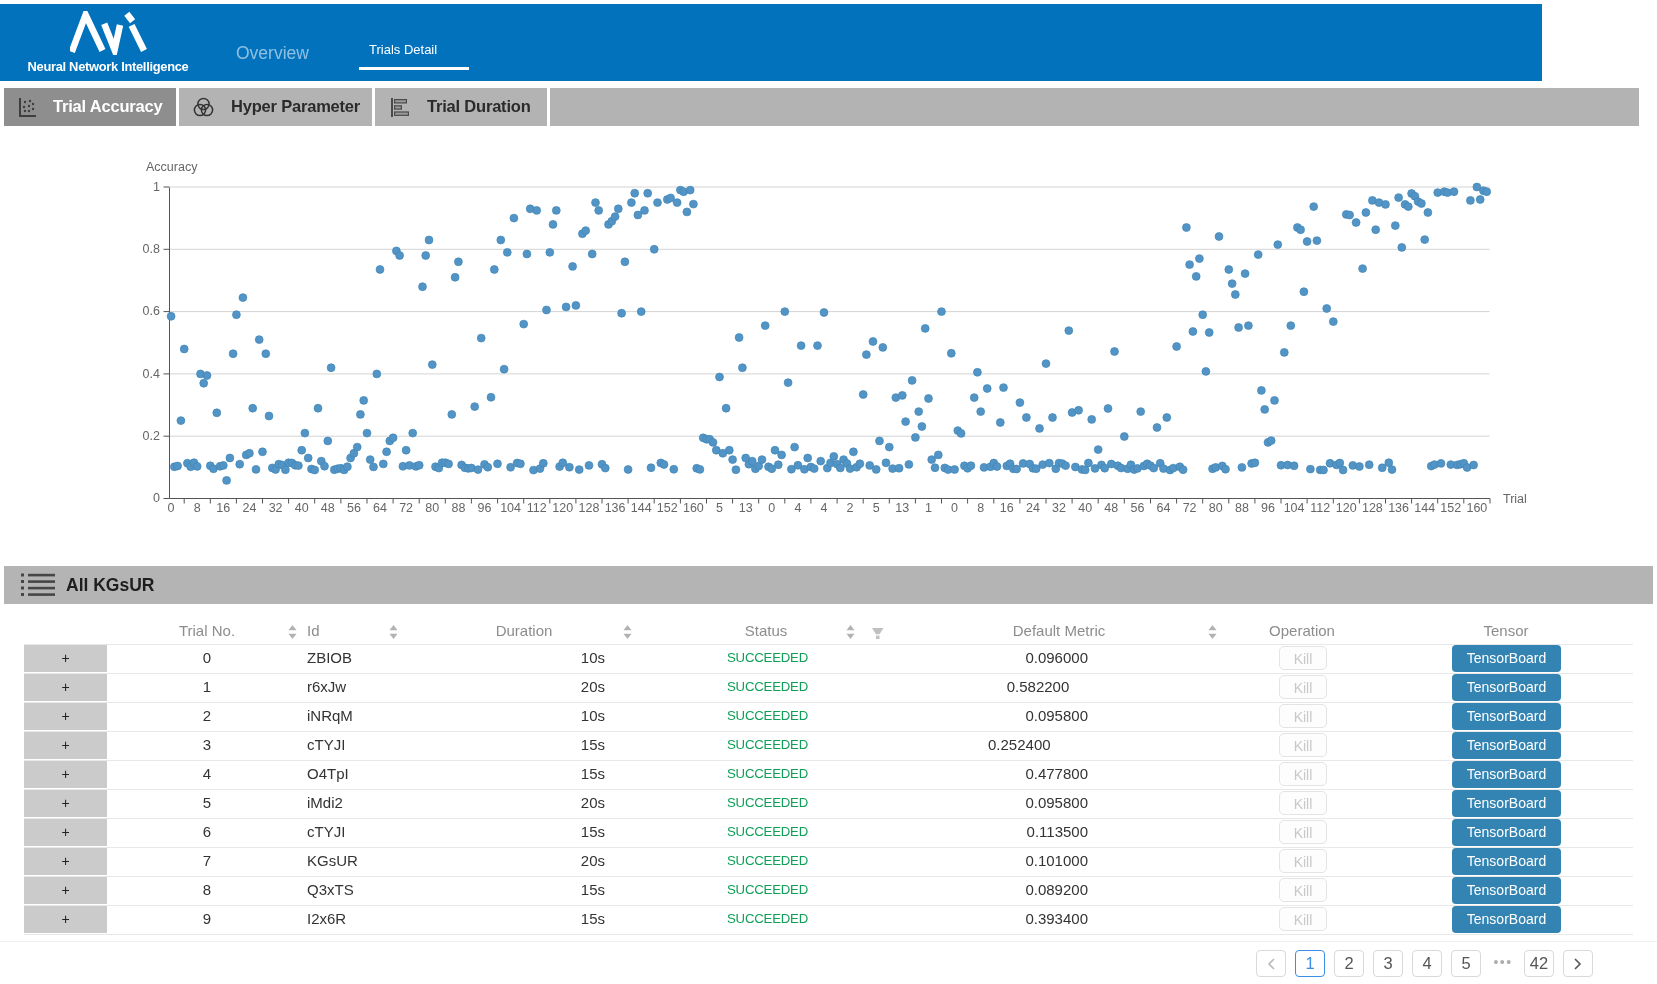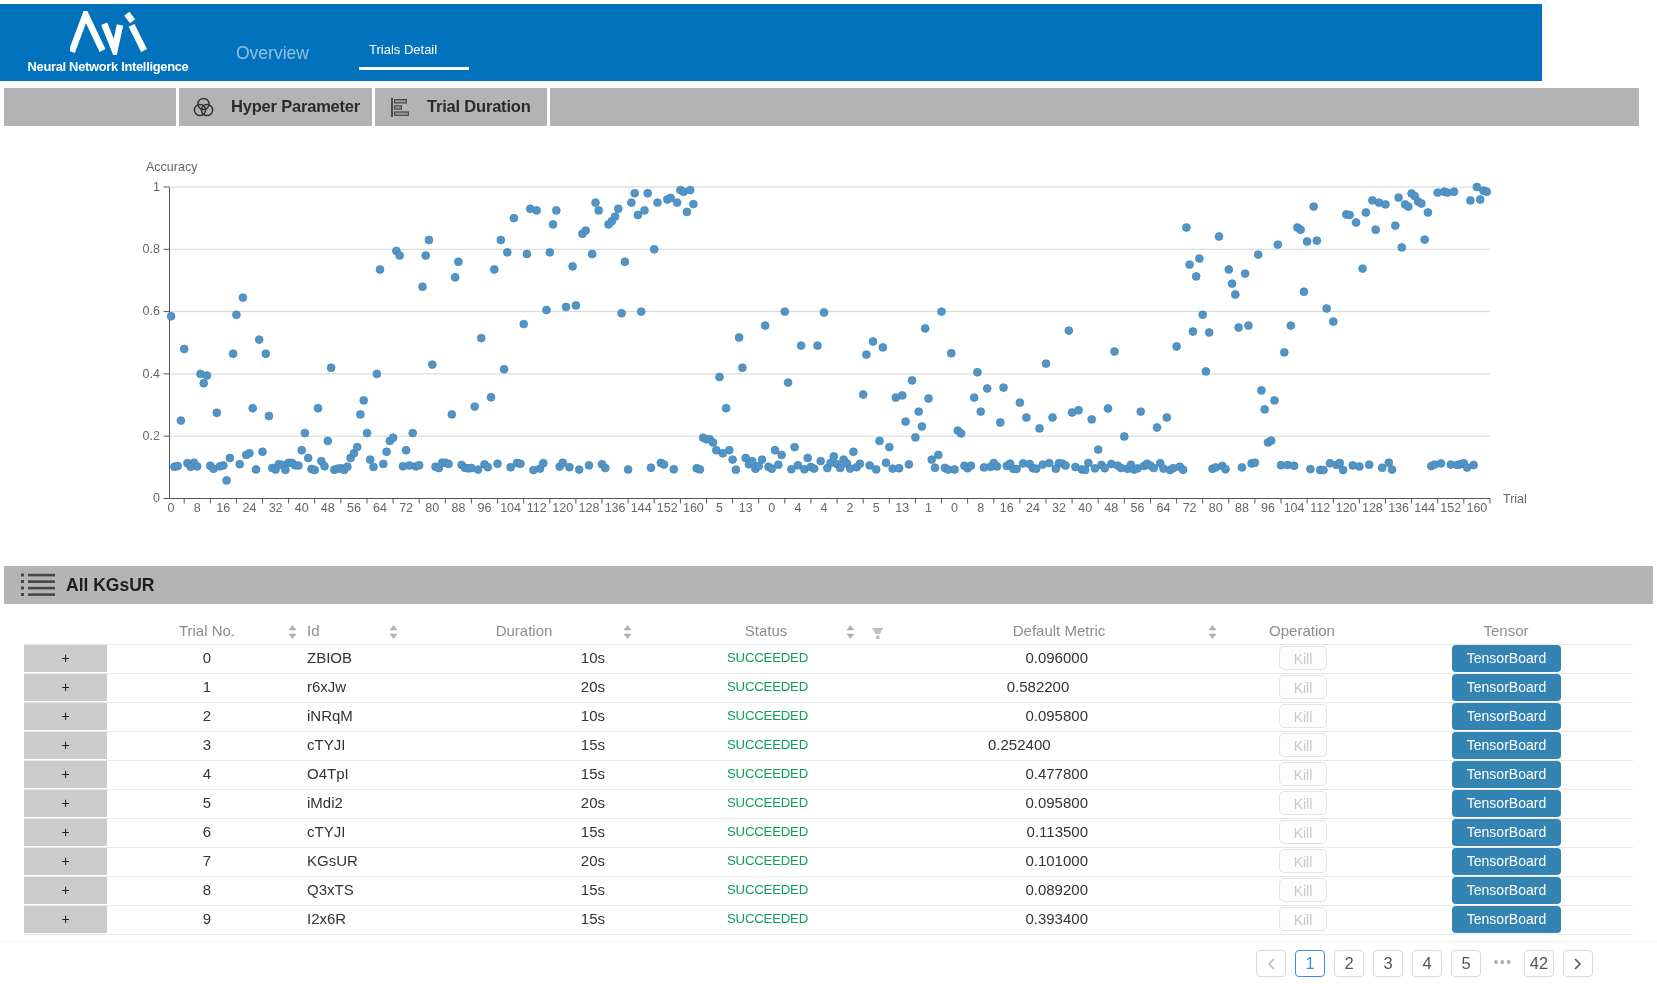--- a/index.html
+++ b/index.html
@@ -14,20 +14,38 @@
 <path d="M 61.6 14.4 L 74 39.5"></path>
 </g>
 </svg>
 <div style="position:absolute;left:108px;top:55px;transform:translateX(-50%);white-space:nowrap;color:#fff;font-size:12.9px;letter-spacing:-0.3px;font-weight:bold">Neural Network Intelligence</div>
 <div style="position:absolute;left:236px;top:39px;font-size:17.5px;color:rgba(255,255,255,0.55)">Overview</div>
 <div style="position:absolute;left:369px;top:38px;font-size:13px;color:#fff">Trials Detail</div>
 <div style="position:absolute;left:359px;top:63px;width:110px;height:2.5px;background:#fff"></div>
 </div>
 <div style="position:absolute;left:0;top:88px;width:1657px;height:38px">
 <div style="position:absolute;left:4px;top:0;width:1635px;height:38px;background:#b3b3b3"></div>
+<div style="position:absolute;left:4px;top:0;width:172px;height:38px;background:#8e8e8e">
+        <svg width="20" height="22" viewBox="0 0 20 22" style="position:absolute;left:13px;top:9px">
+          <g fill="none" stroke="#3e3e3e" stroke-width="2">
+            <path d="M3 1 L3 19 L19 19"></path>
+          </g>
+          <g fill="#3e3e3e">
+            <circle cx="8" cy="5" r="1.2"></circle>
+            <circle cx="13" cy="4" r="1.2"></circle>
+            <circle cx="16" cy="7" r="1.2"></circle>
+            <circle cx="7" cy="10" r="1.2"></circle>
+            <circle cx="12" cy="9" r="1.2"></circle>
+            <circle cx="16" cy="12" r="1.2"></circle>
+            <circle cx="8" cy="14" r="1.2"></circle>
+            <circle cx="12" cy="14" r="1.2"></circle>
+          </g>
+        </svg>
+  <div style="position:absolute;left:49px;top:9px;font-size:16.5px;font-weight:bold;color:#fff;letter-spacing:-0.2px">Trial Accuracy</div>
+      </div>
 <div style="position:absolute;left:375px;top:0;width:172px;height:38px;background:#b3b3b3">
         <svg width="21" height="21" viewBox="0 0 21 21" style="position:absolute;left:15px;top:9px">
           <g fill="#4a4a4a">
             <rect x="1" y="1" width="2" height="19"></rect>
             <rect x="4" y="2" width="13" height="4.5"></rect>
             <rect x="4" y="8.2" width="8" height="4.5"></rect>
             <rect x="4" y="14.4" width="15" height="4.5"></rect>
           </g>
           <g fill="#9a9a9a">
             <rect x="5.2" y="3.2" width="10.6" height="2.1"></rect>

